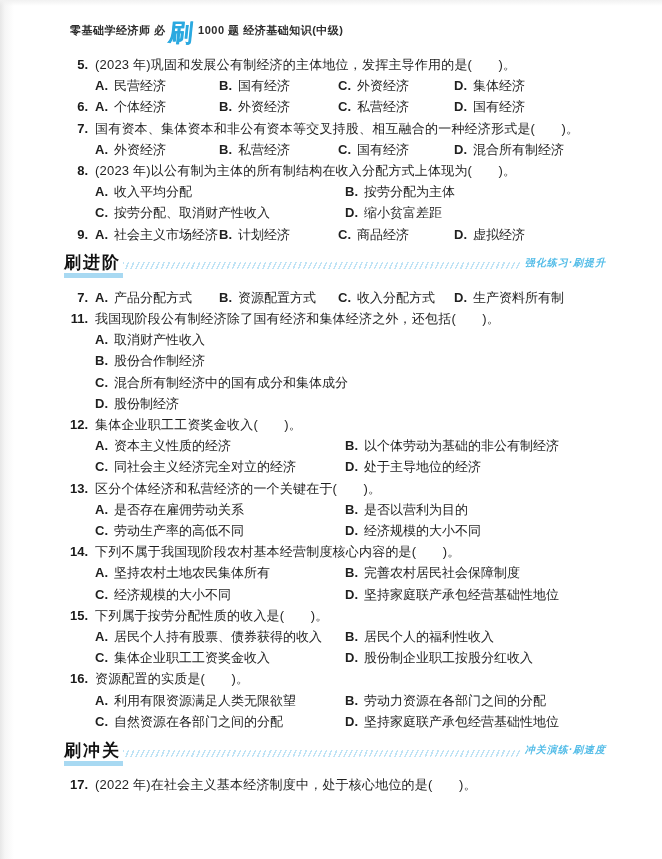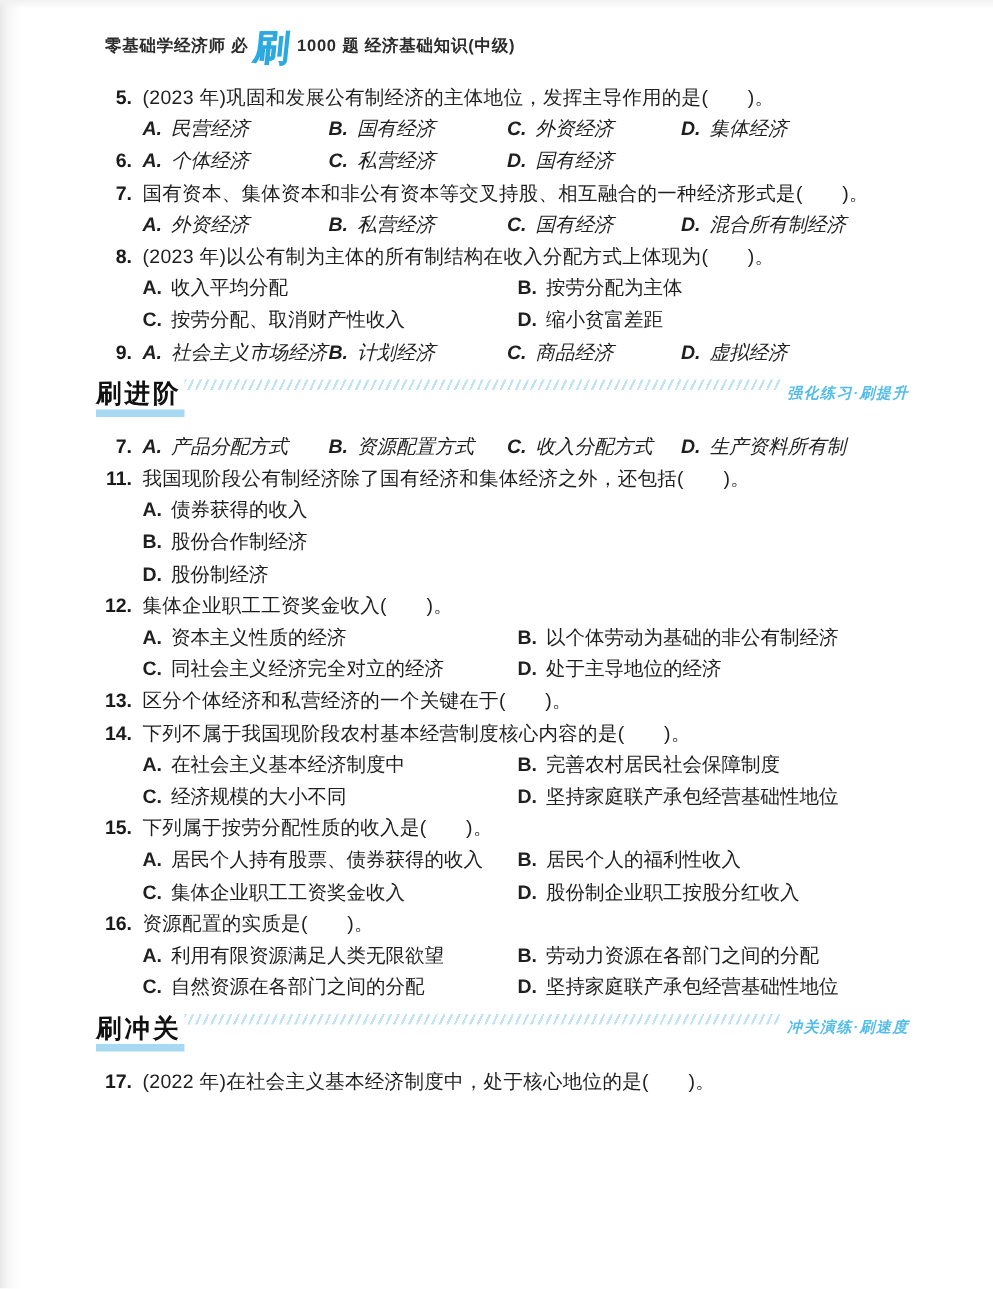--- a/index.html
+++ b/index.html
@@ -48,33 +48,33 @@
     line-height: 21.2px;
   }
   .question { position: relative; }
   .qnum {
     position: absolute; left: -37px; top: 0; width: 30px;
     text-align: right; font-weight: 700; color: #1a1a1a;
   }
   .stem-text { letter-spacing: 0.2px; }
   .opt { white-space: nowrap; }
   .opt-letter { font-weight: 700; margin-right: 6px; }
-  .opts.row4 { display: flex; font-style: italic; }
+  .opts.row4 { display: flex; }
   .opts.row4 .opt:nth-child(1) { min-width: 124px; }
   .opts.row4 .opt:nth-child(2) { min-width: 119px; }
   .opts.row4 .opt:nth-child(3) { min-width: 116px; }
   .opts.grid2 { display: grid; grid-template-columns: 250px 1fr; }
   .opts.list .opt { display: block; }
 
   
   .section {
     position: relative;
     margin: 8px 0 8px -31px;
     height: 26px;
-    display: flex; align-items: flex-start;
+    display: flex; align-items: center;
   }
   .section-title {
     font-size: 17px; font-weight: 700; color: #111;
     letter-spacing: 2px; line-height: 19px;
     border-bottom: 5px solid var(--section-underline, #A8D9F2);
     padding: 0 2px 1px 0;
     flex: 0 0 auto;
   }
   .section-hatch {
     flex: 1 1 auto; height: 7px; margin-bottom: 0;
@@ -109,20 +109,21 @@
           <span class="opt"><b class="opt-letter">A.</b><span class="opt-text">民营经济</span></span>
           <span class="opt"><b class="opt-letter">B.</b><span class="opt-text">国有经济</span></span>
           <span class="opt"><b class="opt-letter">C.</b><span class="opt-text">外资经济</span></span>
           <span class="opt"><b class="opt-letter">D.</b><span class="opt-text">集体经济</span></span>
         </div>
       </div>
       <div class="question">
         <div class="stem"><span class="qnum">6.</span></div>
         <div class="opts row4">
           <span class="opt"><b class="opt-letter">A.</b><span class="opt-text">个体经济</span></span>
+          <span class="opt"><b class="opt-letter">B.</b><span class="opt-text">外资经济</span></span>
           <span class="opt"><b class="opt-letter">C.</b><span class="opt-text">私营经济</span></span>
           <span class="opt"><b class="opt-letter">D.</b><span class="opt-text">国有经济</span></span>
         </div>
       </div>
       <div class="question">
         <div class="stem"><span class="qnum">7.</span><span class="stem-text">国有资本、集体资本和非公有资本等交叉持股、相互融合的一种经济形式是(　　)。</span></div>
         <div class="opts row4">
           <span class="opt"><b class="opt-letter">A.</b><span class="opt-text">外资经济</span></span>
           <span class="opt"><b class="opt-letter">B.</b><span class="opt-text">私营经济</span></span>
           <span class="opt"><b class="opt-letter">C.</b><span class="opt-text">国有经济</span></span>
@@ -157,41 +158,48 @@
         <div class="opts row4">
           <span class="opt"><b class="opt-letter">A.</b><span class="opt-text">产品分配方式</span></span>
           <span class="opt"><b class="opt-letter">B.</b><span class="opt-text">资源配置方式</span></span>
           <span class="opt"><b class="opt-letter">C.</b><span class="opt-text">收入分配方式</span></span>
           <span class="opt"><b class="opt-letter">D.</b><span class="opt-text">生产资料所有制</span></span>
         </div>
       </div>
       <div class="question">
         <div class="stem"><span class="qnum">11.</span><span class="stem-text">我国现阶段公有制经济除了国有经济和集体经济之外，还包括(　　)。</span></div>
         <div class="opts list">
-          <span class="opt"><b class="opt-letter">A.</b><span class="opt-text">债券获得的收入</span></span>
+          <span class="opt"><b class="opt-letter">A.</b><span class="opt-text">取消财产性收入</span></span>
           <span class="opt"><b class="opt-letter">B.</b><span class="opt-text">股份合作制经济</span></span>
+          <span class="opt"><b class="opt-letter">C.</b><span class="opt-text">混合所有制经济中的国有成分和集体成分</span></span>
           <span class="opt"><b class="opt-letter">D.</b><span class="opt-text">股份制经济</span></span>
         </div>
       </div>
       <div class="question">
         <div class="stem"><span class="qnum">12.</span><span class="stem-text">集体企业职工工资奖金收入(　　)。</span></div>
         <div class="opts grid2">
           <span class="opt"><b class="opt-letter">A.</b><span class="opt-text">资本主义性质的经济</span></span>
           <span class="opt"><b class="opt-letter">B.</b><span class="opt-text">以个体劳动为基础的非公有制经济</span></span>
           <span class="opt"><b class="opt-letter">C.</b><span class="opt-text">同社会主义经济完全对立的经济</span></span>
           <span class="opt"><b class="opt-letter">D.</b><span class="opt-text">处于主导地位的经济</span></span>
         </div>
       </div>
       <div class="question">
         <div class="stem"><span class="qnum">13.</span><span class="stem-text">区分个体经济和私营经济的一个关键在于(　　)。</span></div>
+        <div class="opts grid2">
+          <span class="opt"><b class="opt-letter">A.</b><span class="opt-text">是否存在雇佣劳动关系</span></span>
+          <span class="opt"><b class="opt-letter">B.</b><span class="opt-text">是否以营利为目的</span></span>
+          <span class="opt"><b class="opt-letter">C.</b><span class="opt-text">劳动生产率的高低不同</span></span>
+          <span class="opt"><b class="opt-letter">D.</b><span class="opt-text">经济规模的大小不同</span></span>
+        </div>
       </div>
       <div class="question">
         <div class="stem"><span class="qnum">14.</span><span class="stem-text">下列不属于我国现阶段农村基本经营制度核心内容的是(　　)。</span></div>
         <div class="opts grid2">
-          <span class="opt"><b class="opt-letter">A.</b><span class="opt-text">在社会主义基本经济制度中</span></span>
+          <span class="opt"><b class="opt-letter">A.</b><span class="opt-text">坚持农村土地农民集体所有</span></span>
           <span class="opt"><b class="opt-letter">B.</b><span class="opt-text">完善农村居民社会保障制度</span></span>
           <span class="opt"><b class="opt-letter">C.</b><span class="opt-text">经济规模的大小不同</span></span>
           <span class="opt"><b class="opt-letter">D.</b><span class="opt-text">坚持家庭联产承包经营基础性地位</span></span>
         </div>
       </div>
       <div class="question">
         <div class="stem"><span class="qnum">15.</span><span class="stem-text">下列属于按劳分配性质的收入是(　　)。</span></div>
         <div class="opts grid2">
           <span class="opt"><b class="opt-letter">A.</b><span class="opt-text">居民个人持有股票、债券获得的收入</span></span>
           <span class="opt"><b class="opt-letter">B.</b><span class="opt-text">居民个人的福利性收入</span></span>

